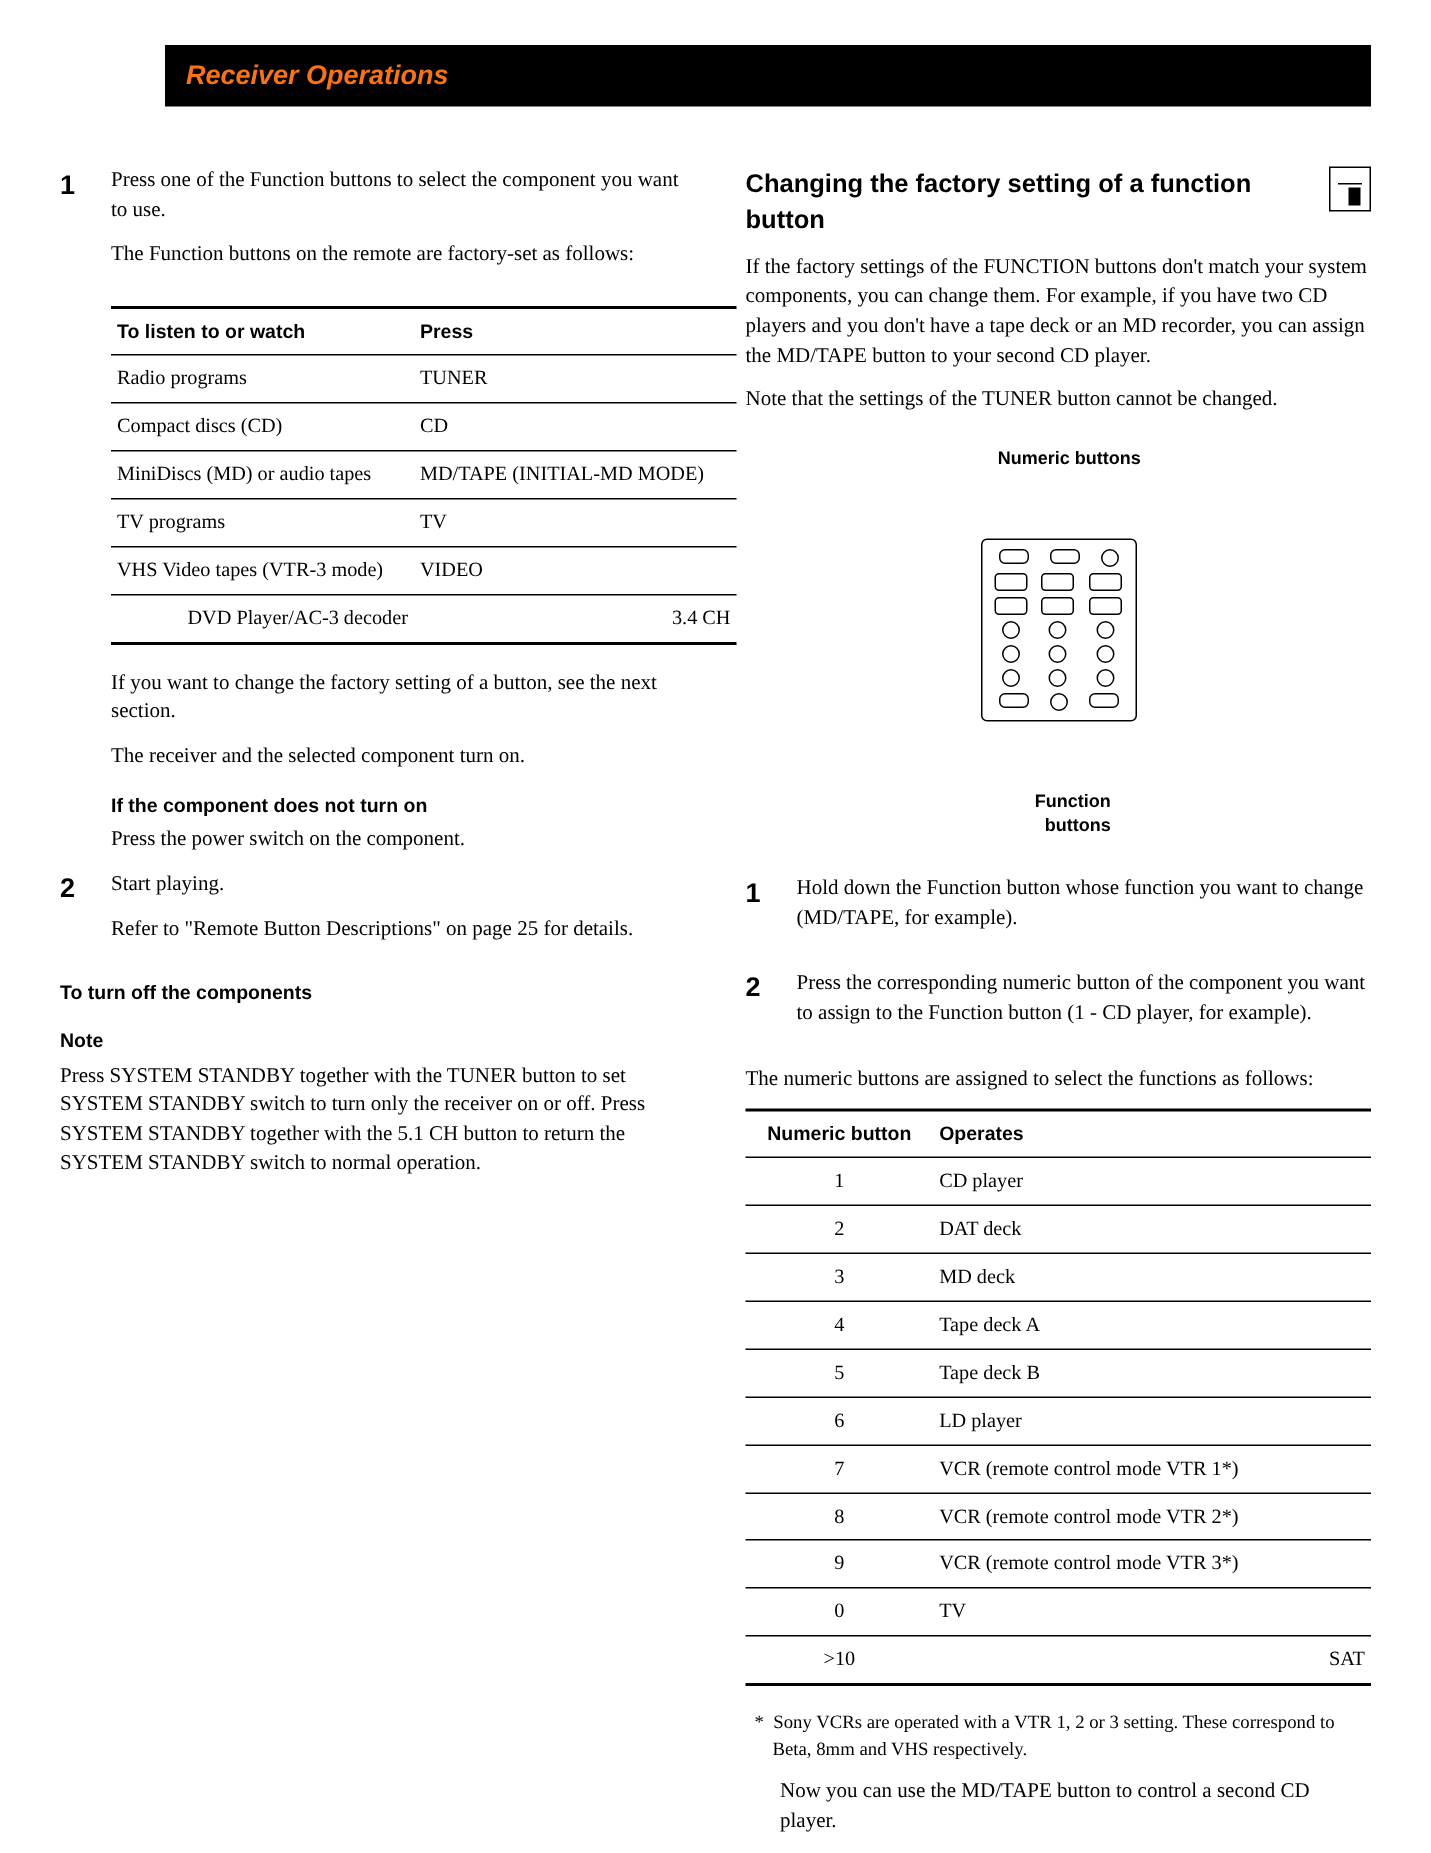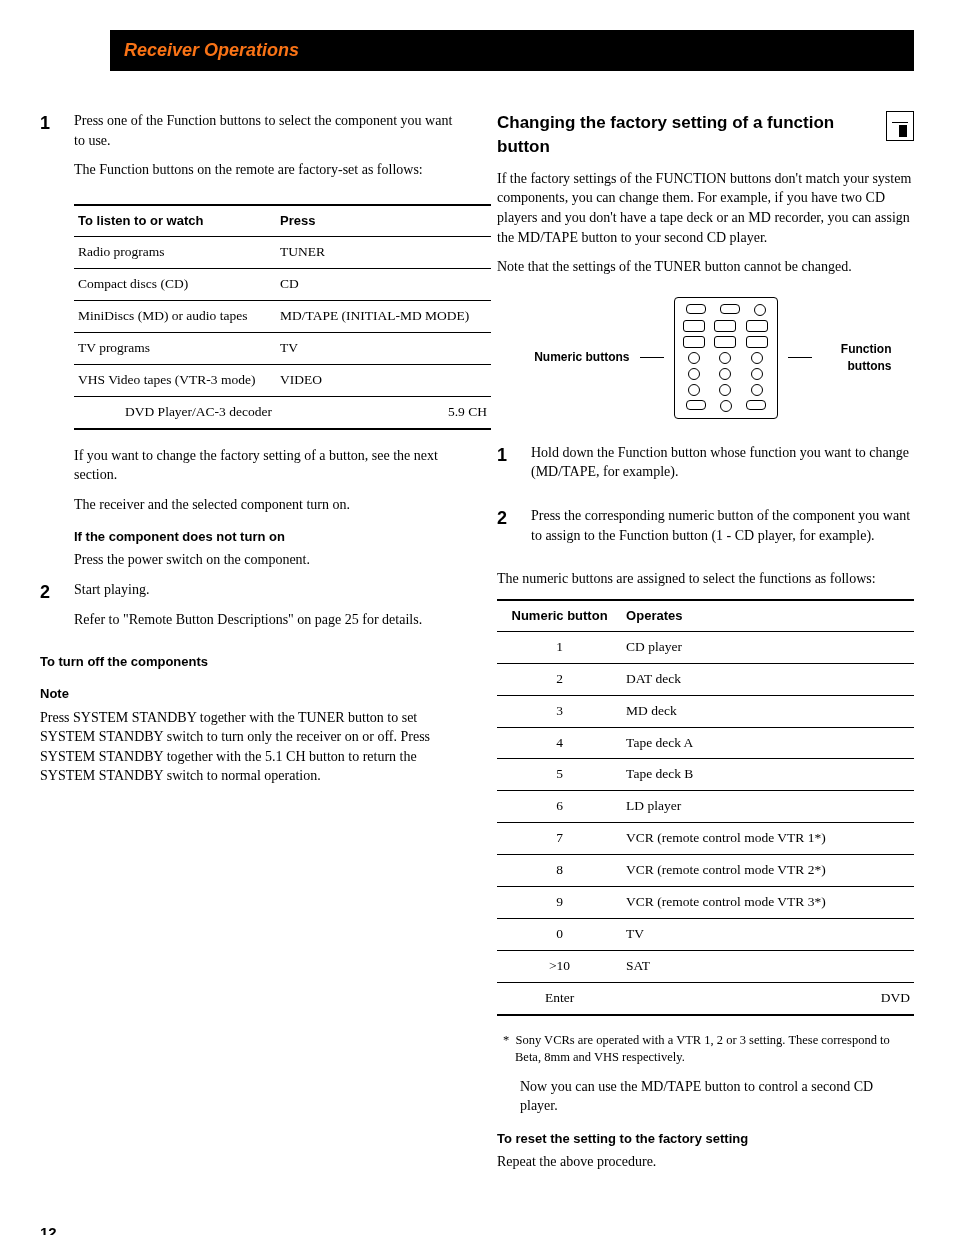--- a/index.html
+++ b/index.html
@@ -116,20 +116,21 @@
   p { margin: 0 0 10px 0; }
   .diagram-wrap {
     display: flex;
     align-items: center;
     justify-content: center;
     gap: 10px;
     margin: 20px 0 24px 0;
     font-family: Arial, sans-serif;
     font-weight: bold;
     font-size: 12px;
+    flex-direction: column;
   }
   .remote-diagram {
     border: 1.5px solid #000;
     width: 90px;
     padding: 6px;
     display: flex;
     flex-direction: column;
     gap: 4px;
     border-radius: 4px;
   }
@@ -225,21 +226,21 @@
         <tr>
               <td>TV programs</td>
               <td>TV</td>
             </tr>
         <tr>
               <td>VHS Video tapes (VTR-3 mode)</td>
               <td>VIDEO</td>
             </tr>
         <tr>
               <td>DVD Player/AC-3 decoder</td>
-              <td>5.9 CH</td>
+              <td>3.4 CH</td>
             </tr>
       </tbody>
         </table>
 
       <div class="indent">
         <p>If you want to change the factory setting of a button, see the next section.</p>
         <p>The receiver and the selected component turn on.</p>
         <div class="subhead">If the component does not turn on</div>
         <p>Press the power switch on the component.</p>
       </div>
@@ -374,24 +375,20 @@
               <td>VCR (remote control mode VTR 3*)</td>
             </tr>
         <tr>
               <td>0</td>
               <td>TV</td>
             </tr>
         <tr>
               <td>&gt;10</td>
               <td>SAT</td>
             </tr>
-        <tr>
-              <td>Enter</td>
-              <td>DVD</td>
-            </tr>
       </tbody>
         </table>
 
       <p class="footnote">
         <span>*</span>&nbsp;&nbsp;<span>Sony VCRs are operated with a VTR 1, 2 or 3 setting. These correspond to Beta, 8mm and VHS respectively.</span>
       </p>
 
       <p style="margin-left:23px;margin-top:10px;">Now you can use the MD/TAPE button to control a second CD player.</p>
 
       <div class="subhead">To reset the setting to the factory setting</div>

